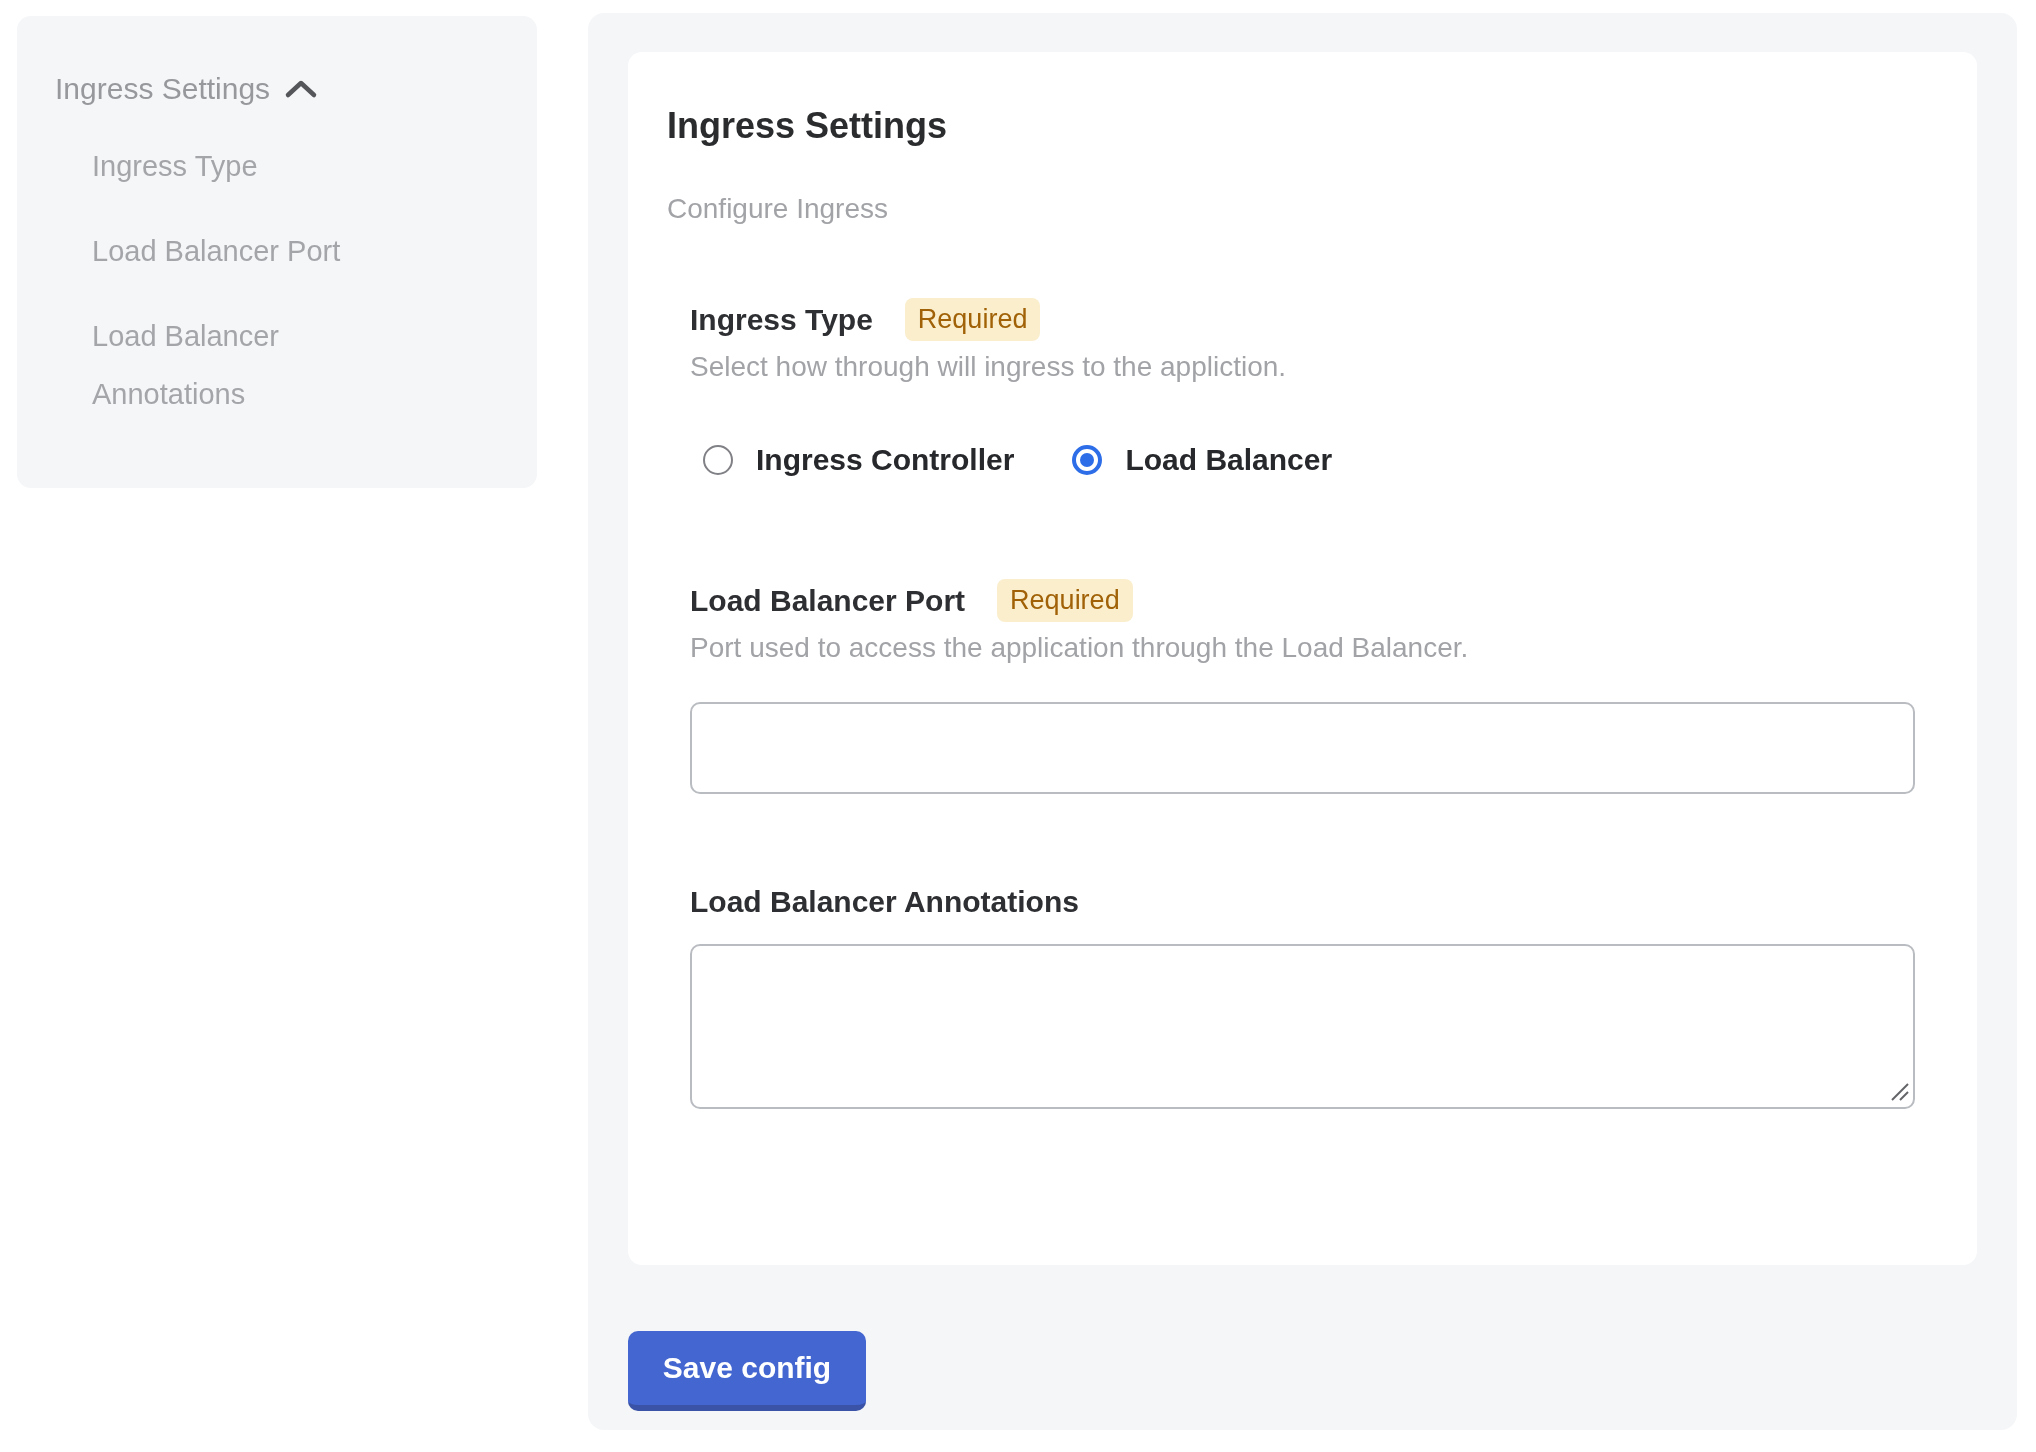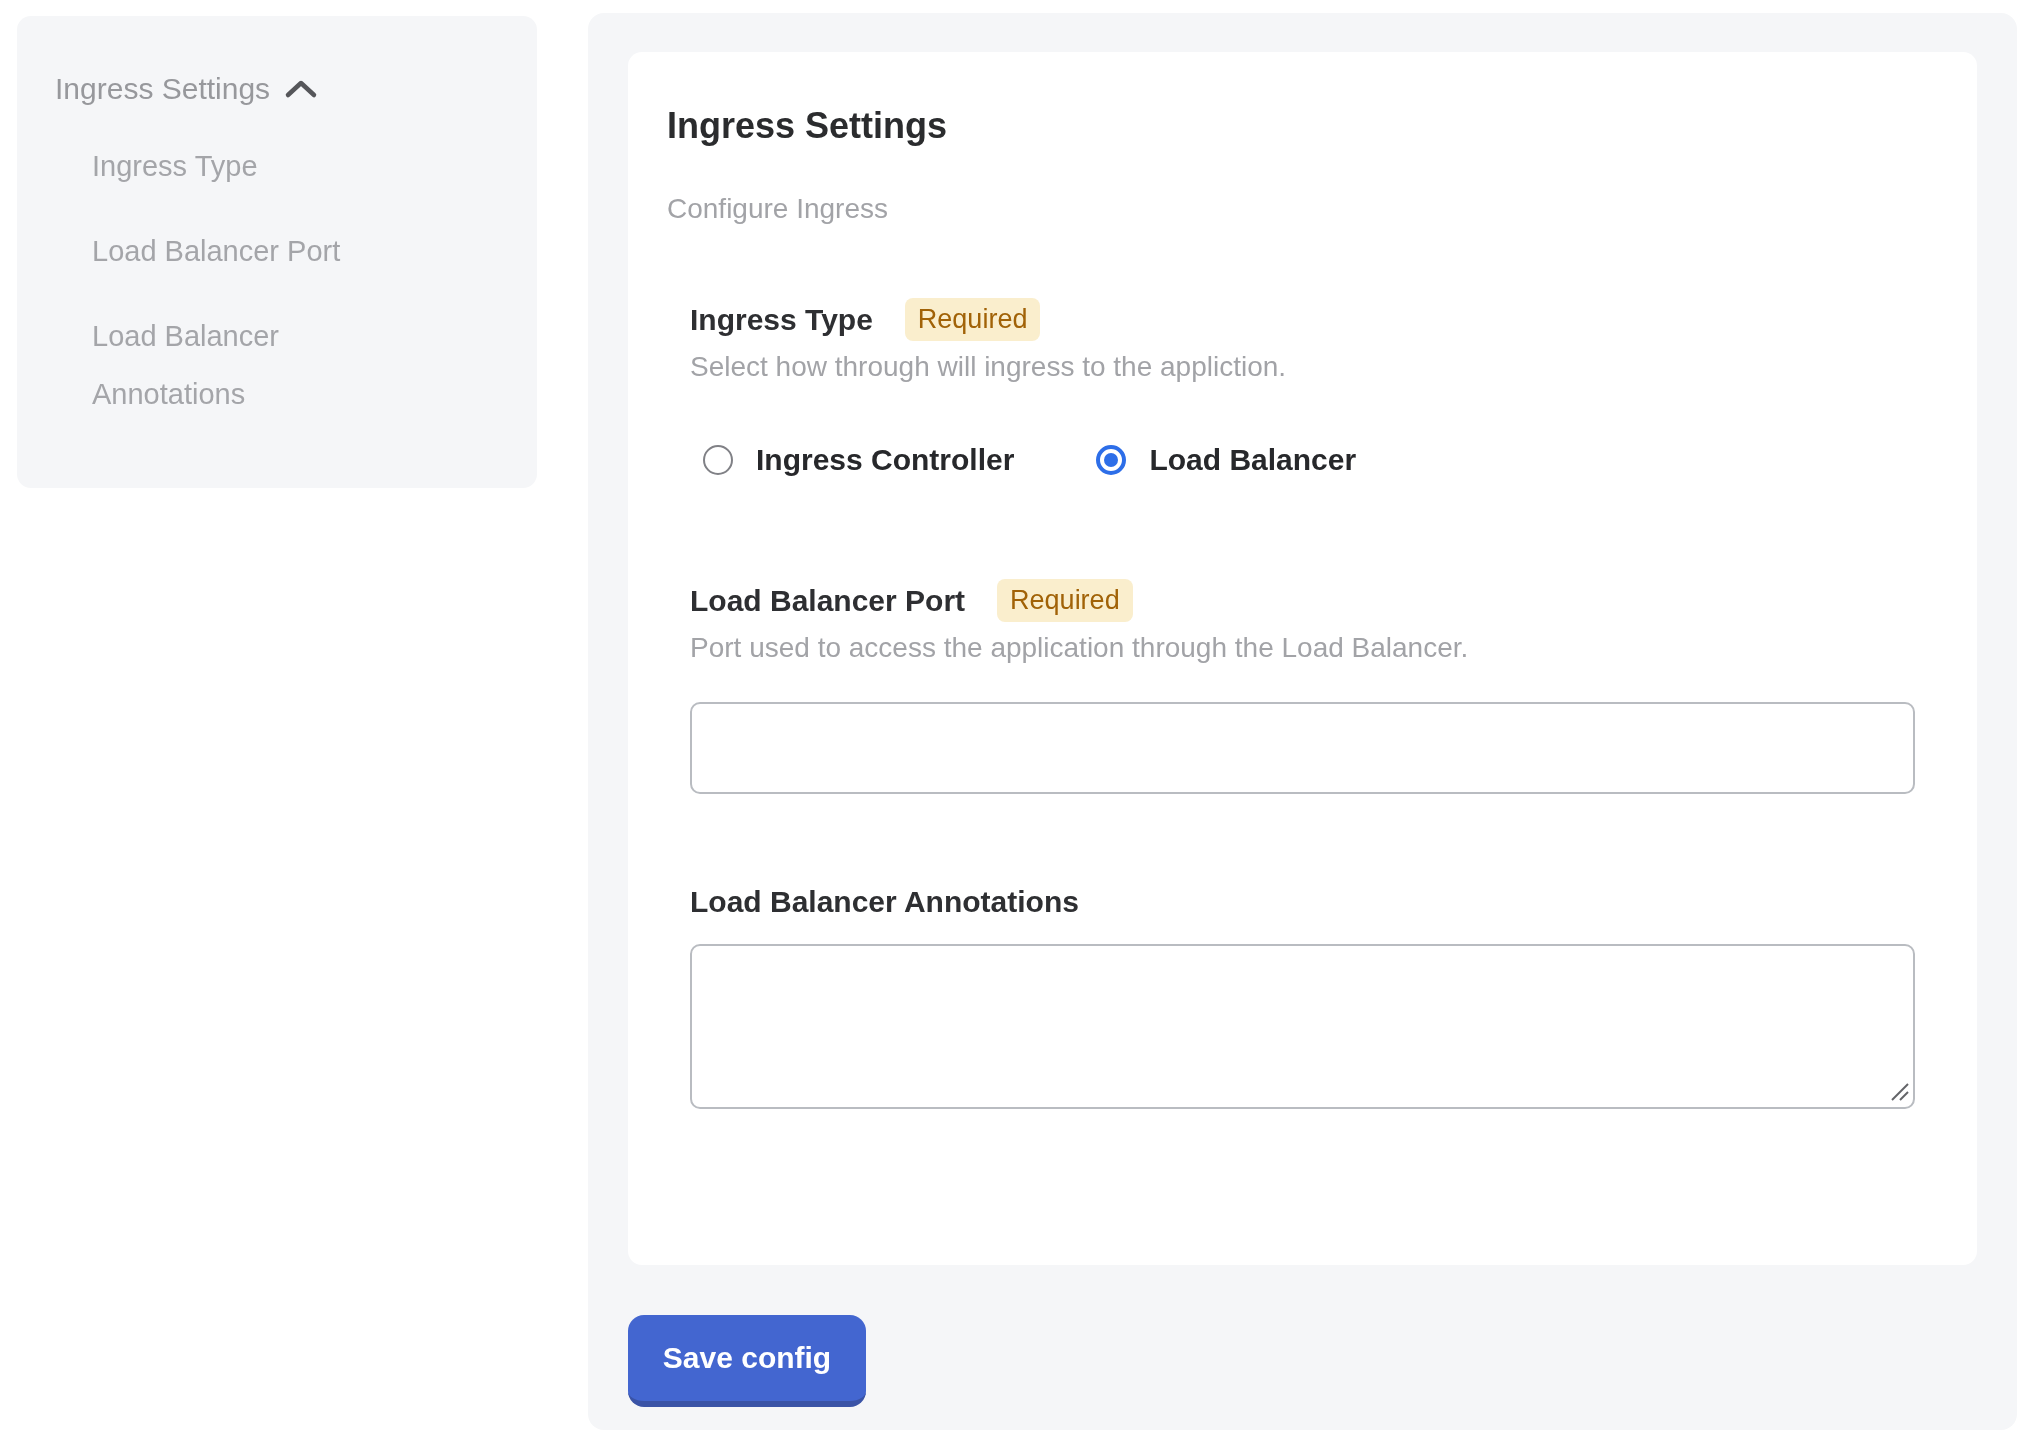--- a/index.html
+++ b/index.html
@@ -91,21 +91,21 @@
     font-size: 28px;
     line-height: 36px;
     color: #a2a3a7;
     margin-top: 8px;
   }
 
   
   .radio-row {
     display: flex;
     align-items: center;
-    column-gap: 82px;
+    column-gap: 58px;
     margin-top: 56px;
     padding-left: 13px;
   }
   .radio-option { display: flex; align-items: center; cursor: pointer; }
   .radio-circle {
     width: 30px; height: 30px;
     border-radius: 50%;
     border: 2px solid #808186;
     background: #ffffff;
     margin-right: 23px;
@@ -174,27 +174,27 @@
   }
   .resize-handle {
     position: absolute;
     right: 5px; bottom: 7px;
     cursor: nwse-resize;
     display: inline-flex;
   }
 
   .save-button {
     display: block;
-    margin-top: 50px;
+    margin-top: 66px;
     width: 238px;
-    height: 92px;
+    height: 80px;
     background: #4366d0;
     border: none;
     border-bottom: 6px solid #3a53a6;
-    border-radius: 16px;
+    border-radius: 10px;
     color: #ffffff;
     font-size: 30px;
     font-weight: 700;
     font-family: inherit;
     cursor: pointer;
   }
 </style>
 </head>
 <body>
 

